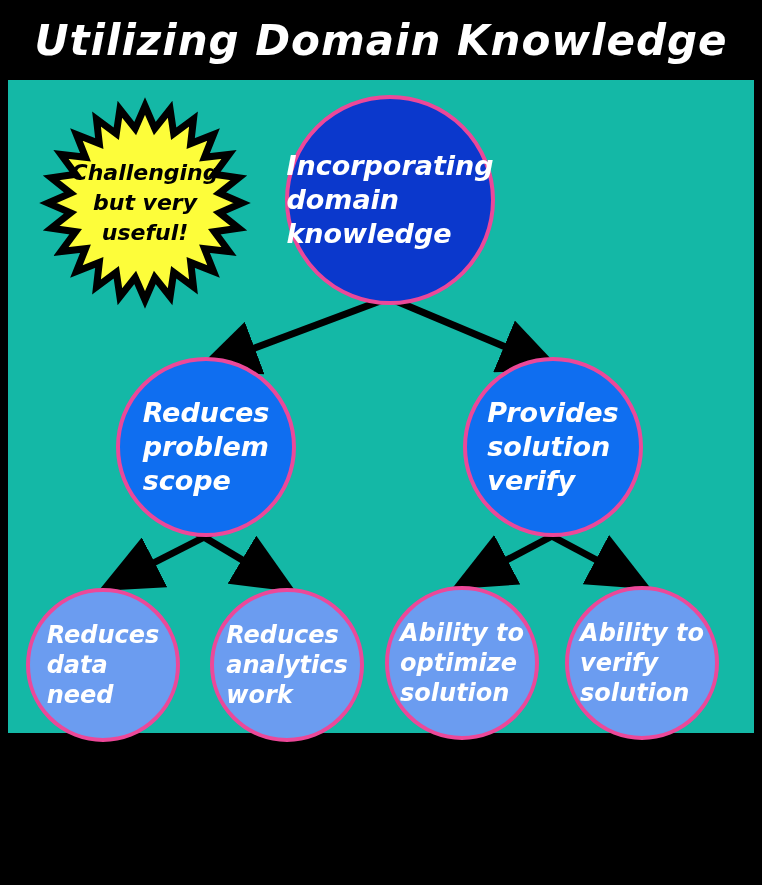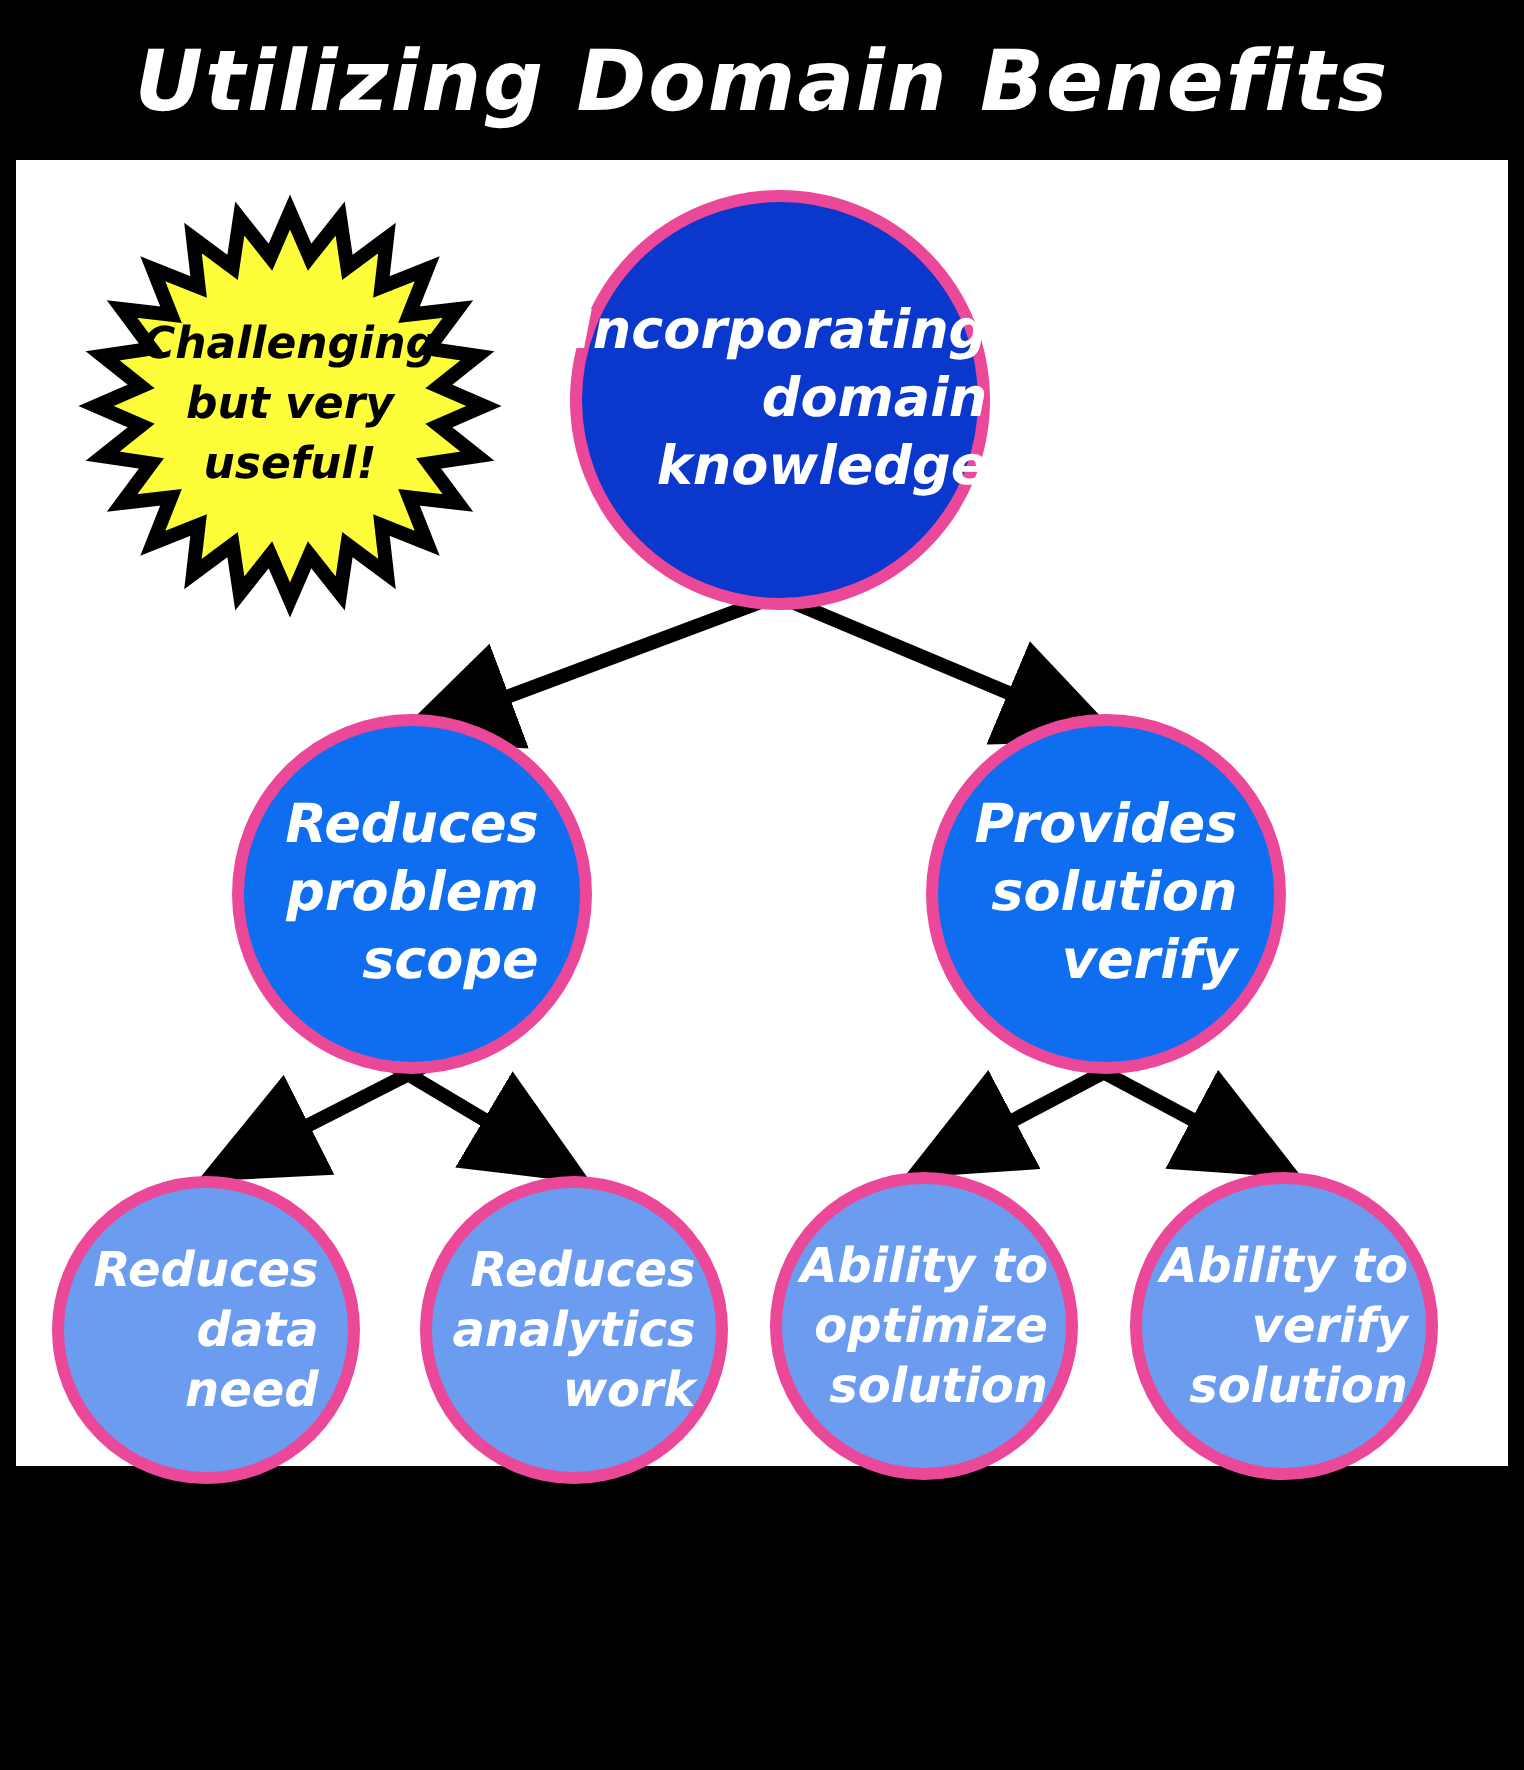--- a/index.html
+++ b/index.html
@@ -14,27 +14,27 @@
     position:absolute;left:0;top:0;width:762px;height:80px;
     display:flex;align-items:center;justify-content:center;
   }
   .title-band h1{
     margin:0;color:#ffffff;
     font-size:42px;font-weight:bold;font-style:italic;
     letter-spacing:1px;
   }
   .canvas{
     position:absolute;left:8px;top:80px;width:746px;height:653px;
-    background:#ffffff;
+    background:#14b8a6;
   }
   .overlay-svg{position:absolute;left:0;top:0;width:746px;height:797px;}
   .node{
-    position:absolute;border:6px solid #ec4899;border-radius:50%;
+    position:absolute;border:4px solid #ec4899;border-radius:50%;
     box-sizing:border-box;
-    display:flex;align-items:center;justify-content:center;text-align:right;
+    display:flex;align-items:center;justify-content:center;text-align:left;
     color:#ffffff;font-weight:bold;font-style:italic;
     white-space:pre-line;line-height:1.25;
   }
   .node.root{left:277px;top:15px;width:210px;height:210px;font-size:27px;background:#0b38cc;}
   .node.mid{width:180px;height:180px;top:277px;font-size:27px;background:#0f6ef0;}
   .node.mid.left{left:108px;}
   .node.mid.right{left:455px;}
   .node.leaf{width:154px;height:154px;font-size:24px;background:#6b9cf0;}
   .node.leaf.l1{left:18px;top:508px;}
   .node.leaf.l2{left:202px;top:508px;}
@@ -51,21 +51,21 @@
     text-align:center;color:#000000;
     font-size:34px;font-weight:bold;font-style:italic;
   }
 </style>
 </head>
 <body>
 
 <div class="frame">
 
   <div class="title-band">
-    <h1>Utilizing Domain Benefits</h1>
+    <h1>Utilizing Domain Knowledge</h1>
   </div>
 
   <div class="canvas">
 
     <svg class="overlay-svg" viewBox="0 0 746 797" xmlns="http://www.w3.org/2000/svg">
       <defs>
         <marker id="ah" markerWidth="9" markerHeight="8" refX="6.5" refY="4" orient="auto" markerUnits="strokeWidth">
           <path d="M0,0 L9,4 L0,8 z" fill="#000"></path>
         </marker>
       </defs>

